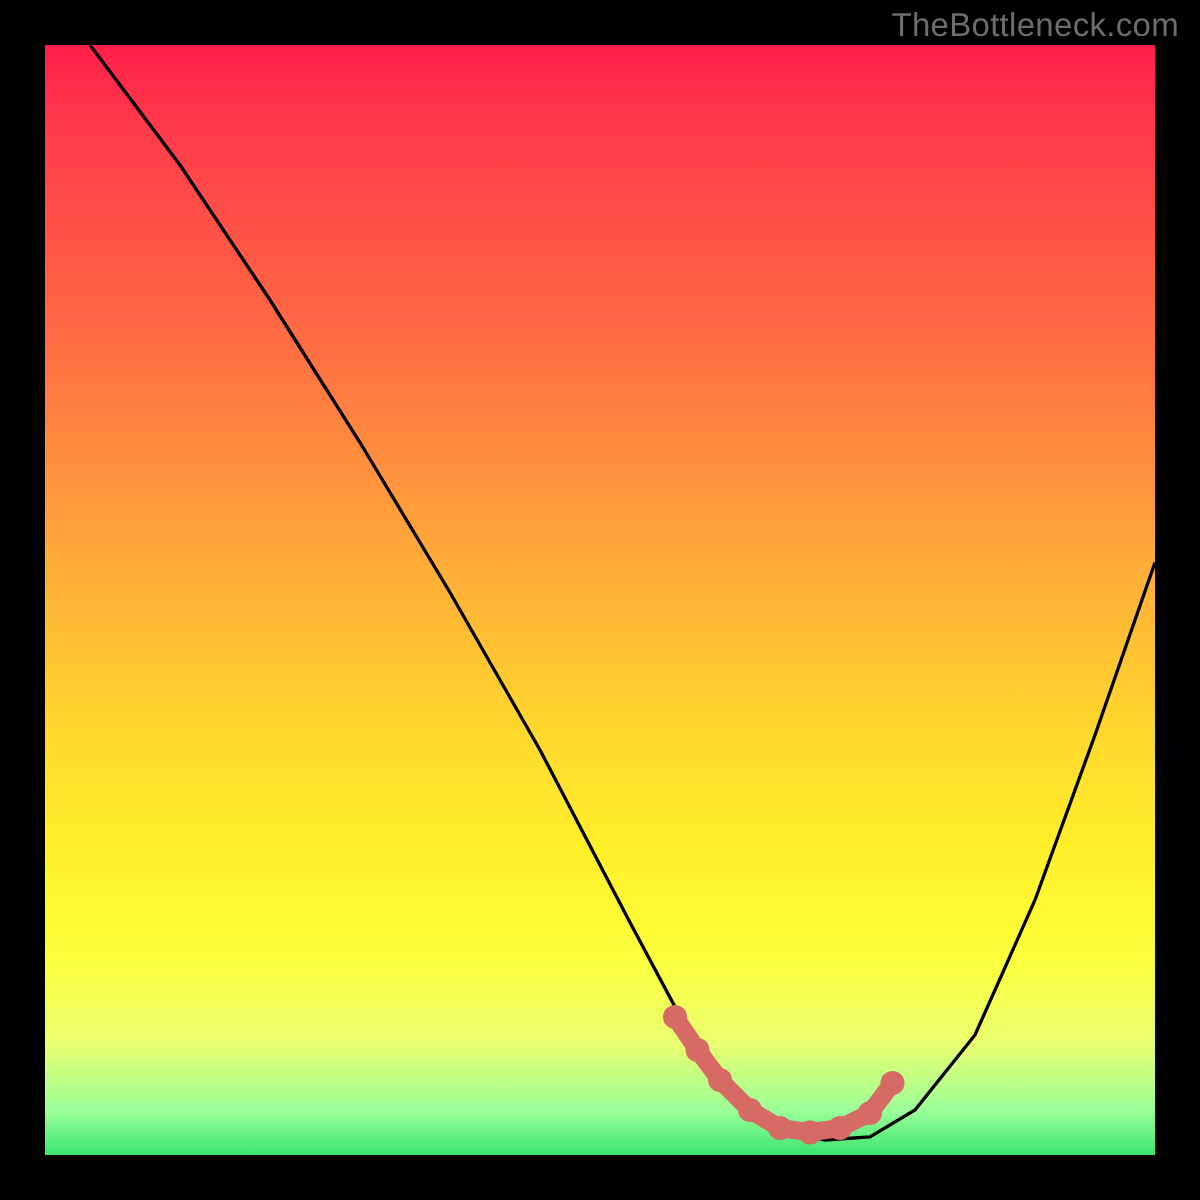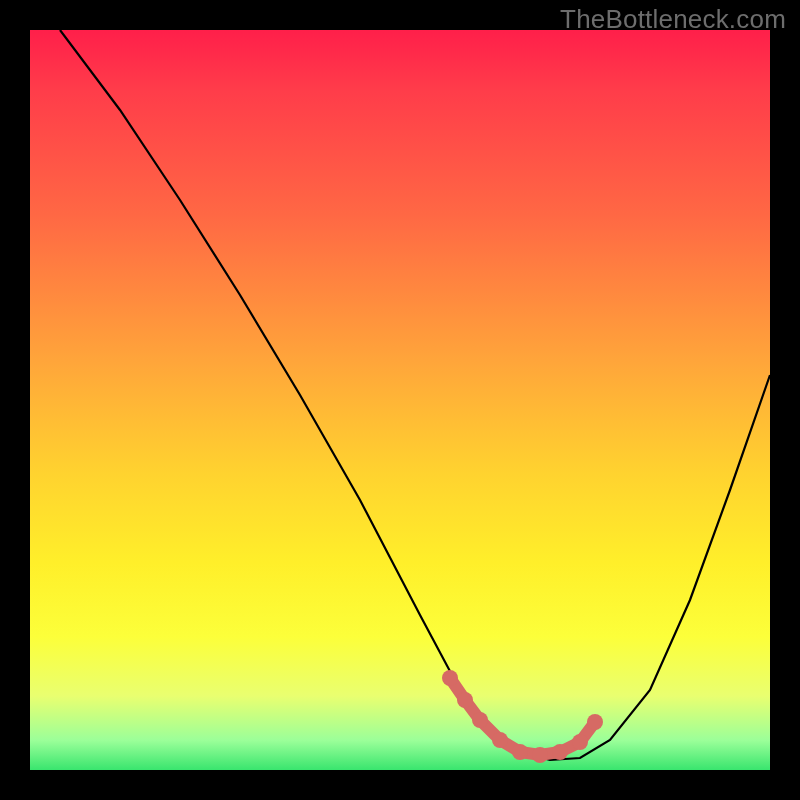--- a/index.html
+++ b/index.html
@@ -15,21 +15,21 @@
     position: relative;
     width: 800px;
     height: 800px;
     background: #000;
   }
   .watermark {
     position: absolute;
     top: 4px;
     right: 14px;
     color: #6d6d6d;
-    font-size: 26px;
+    font-size: 22px;
     font-weight: 500;
     letter-spacing: 0.2px;
     text-align: center;
   }
   .plot {
     position: absolute;
     left: 30px;
     top: 30px;
     width: 740px;
     height: 740px;

